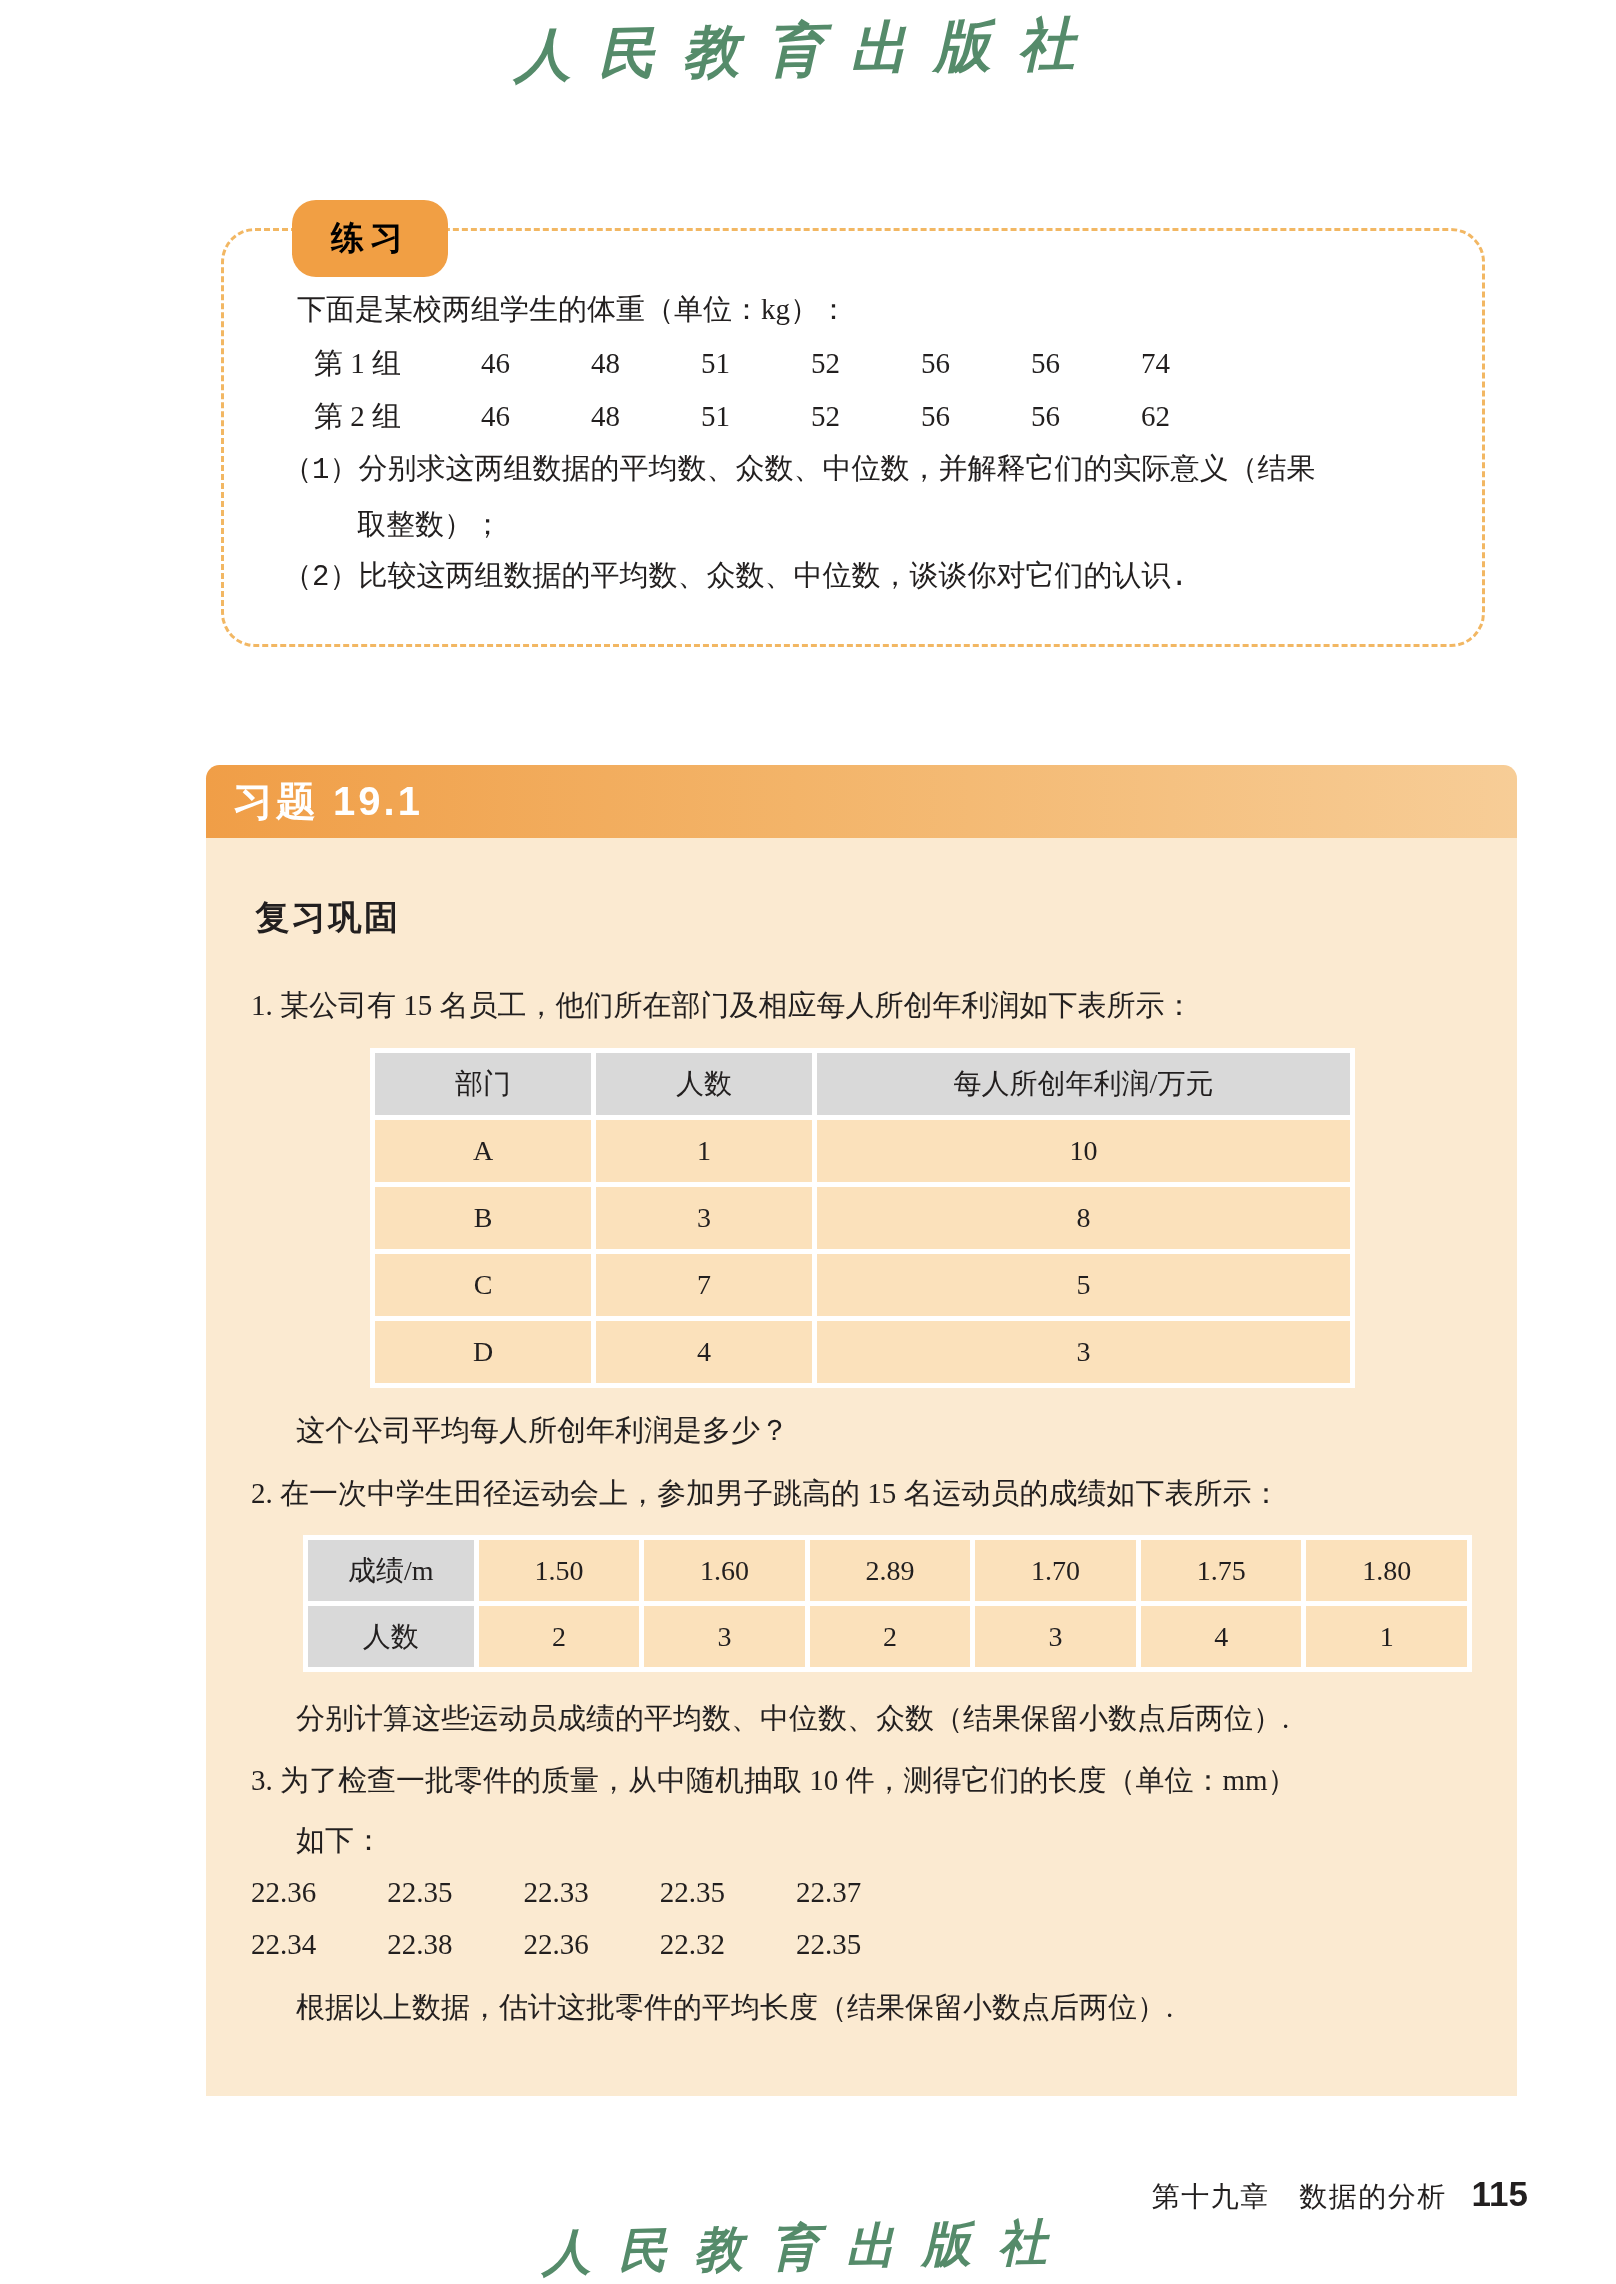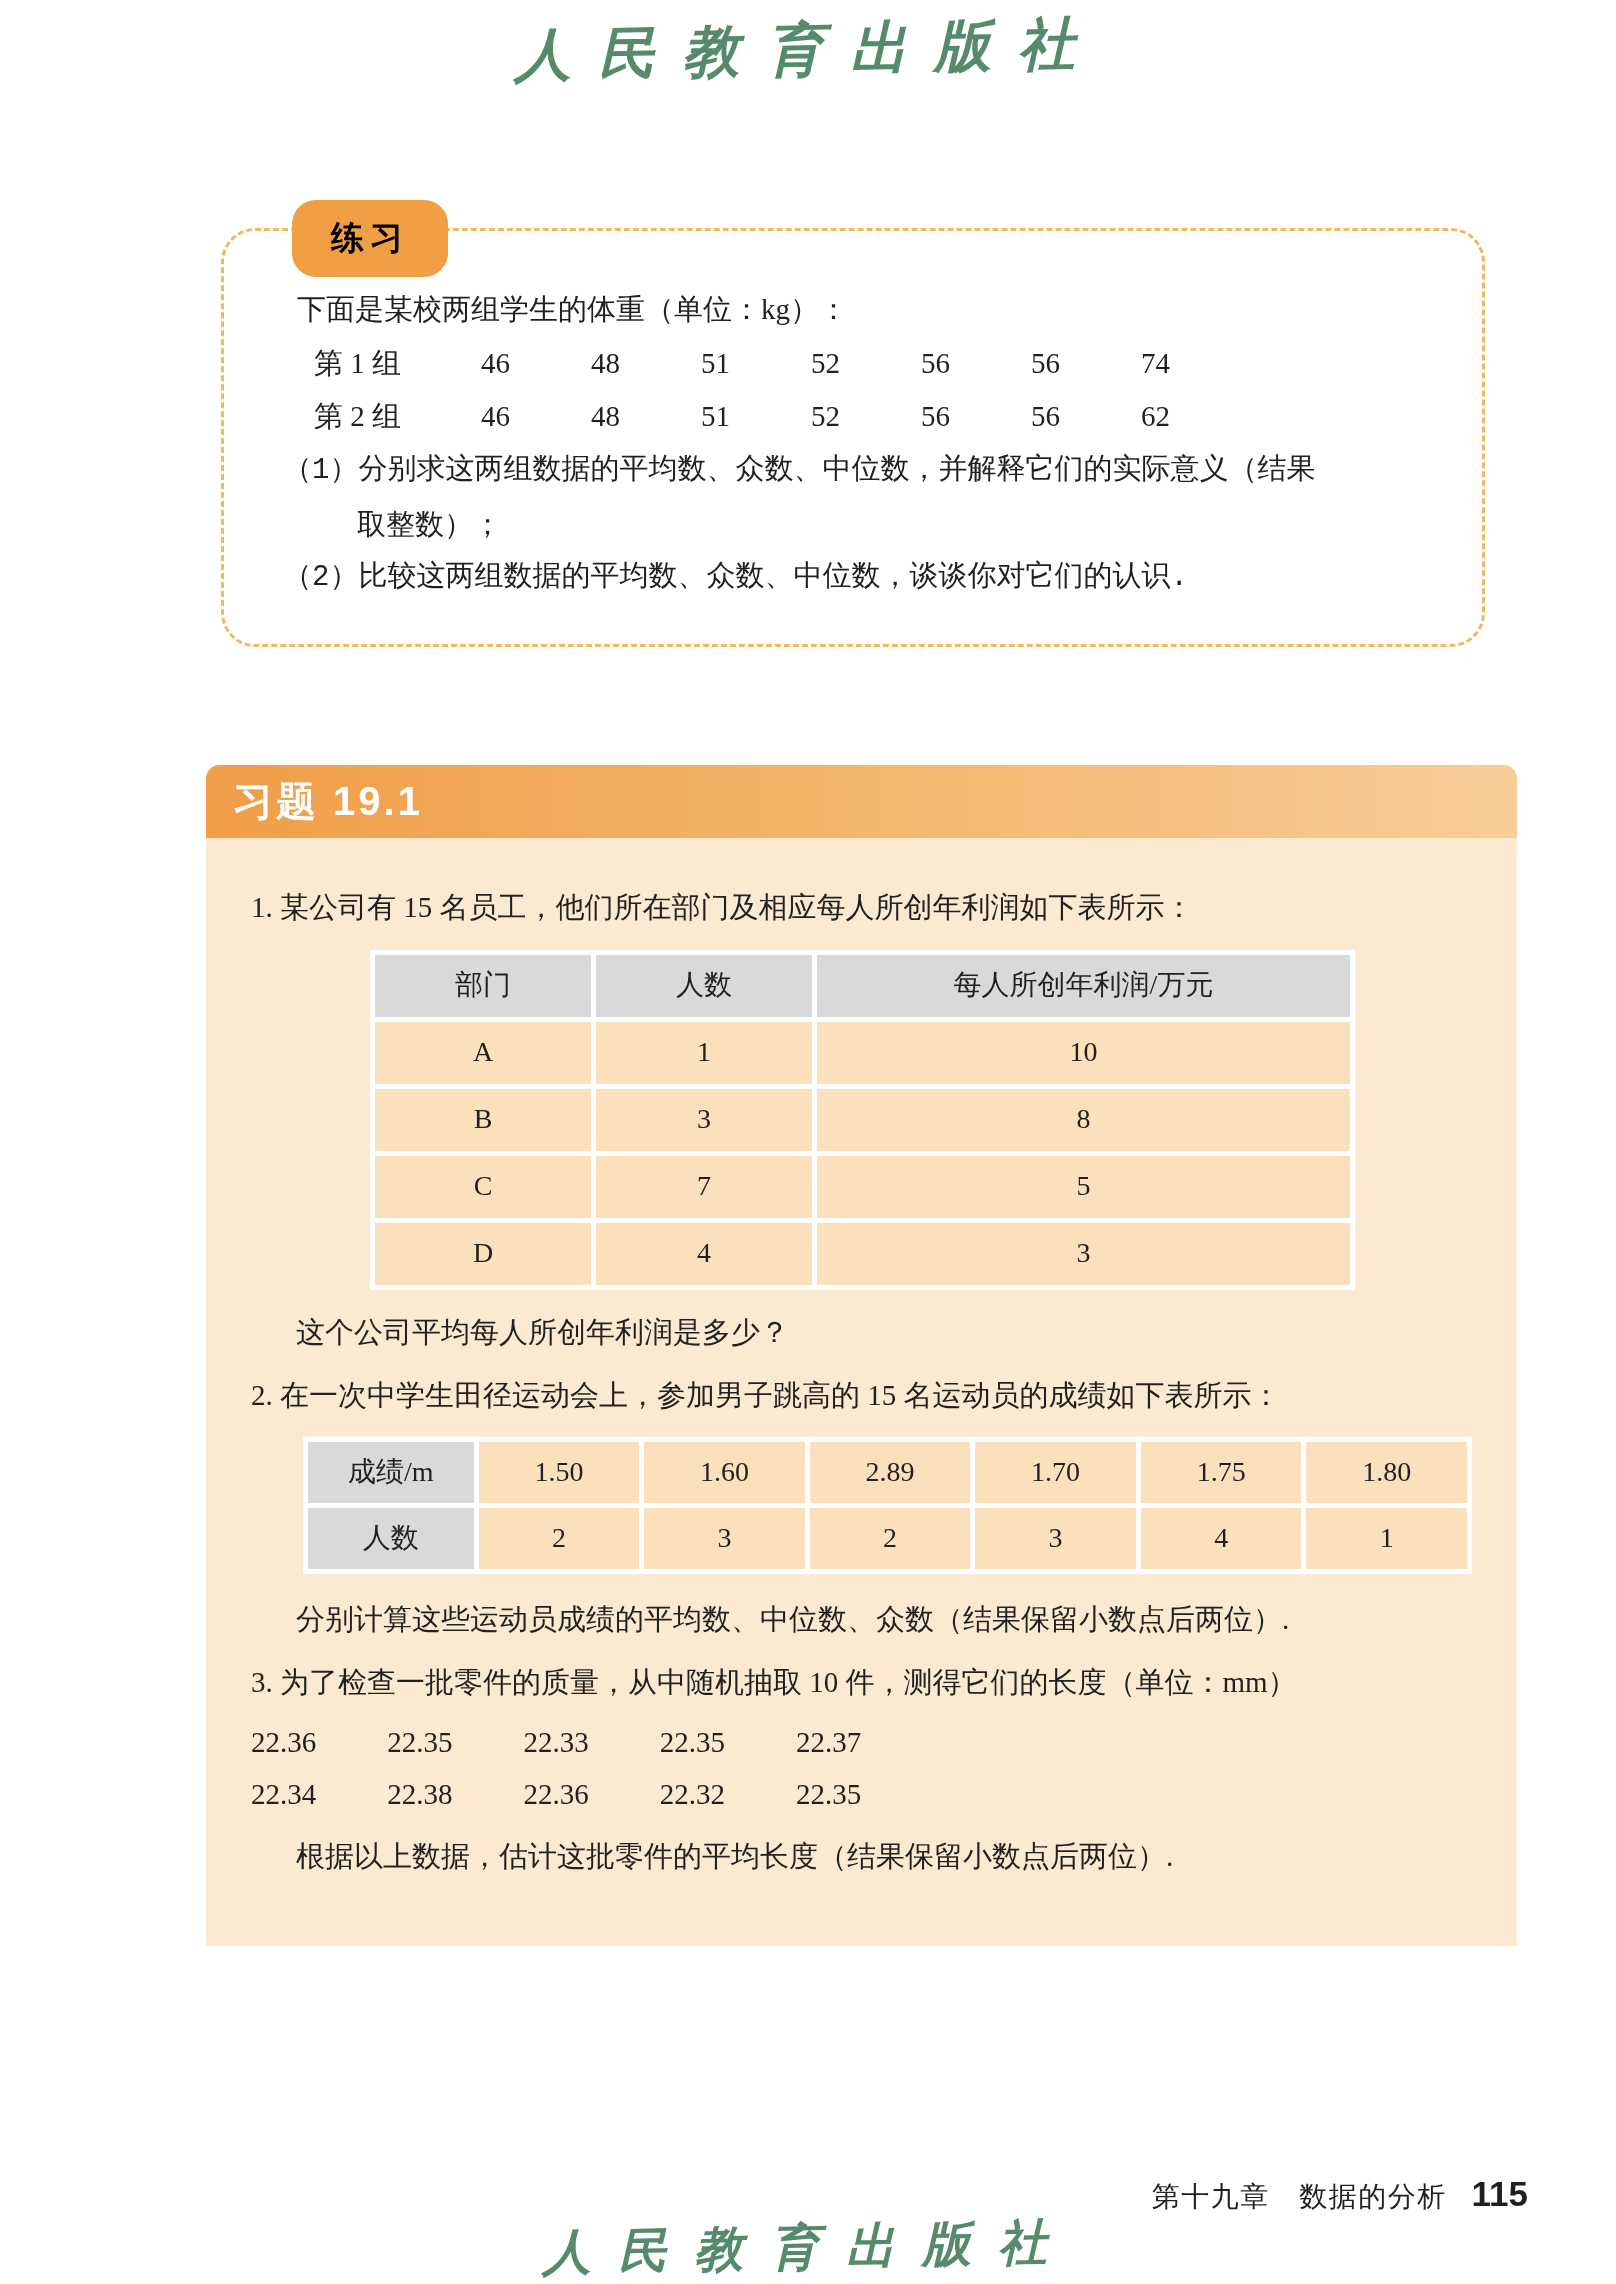--- a/index.html
+++ b/index.html
@@ -127,20 +127,21 @@
   <div class="q-cont">取整数）；</div>
   <div class="q">（2）比较这两组数据的平均数、众数、中位数，谈谈你对它们的认识.</div>
 </div>
 
 <div class="exercise">
   <div class="ex-band">
     <span>习题 19.1</span>
   </div>
 
   <div class="ex-body">
+    <div class="subhead">复习巩固</div>
 
     <div class="prob">1. 某公司有 15 名员工，他们所在部门及相应每人所创年利润如下表所示：</div>
 
     <table class="dtable">
       <colgroup>
           <col style="width:216px">
           <col style="width:216px">
           <col style="width:533px">
         </colgroup>
       <tbody>
@@ -204,20 +205,21 @@
         <td class="cell">3</td>
         <td class="cell">4</td>
         <td class="cell">1</td>
       </tr>
     </tbody>
       </table>
 
     <div class="follow">分别计算这些运动员成绩的平均数、中位数、众数（结果保留小数点后两位）.</div>
 
     <div class="prob" style="margin-top:10.4px">3. 为了检查一批零件的质量，从中随机抽取 10 件，测得它们的长度（单位：mm）</div>
+    <div class="follow">如下：</div>
 
     <div class="mrow">
       <span>22.36</span>
       <span>22.35</span>
       <span>22.33</span>
       <span>22.35</span>
       <span>22.37</span>
     </div>
     <div class="mrow">
       <span>22.34</span>

